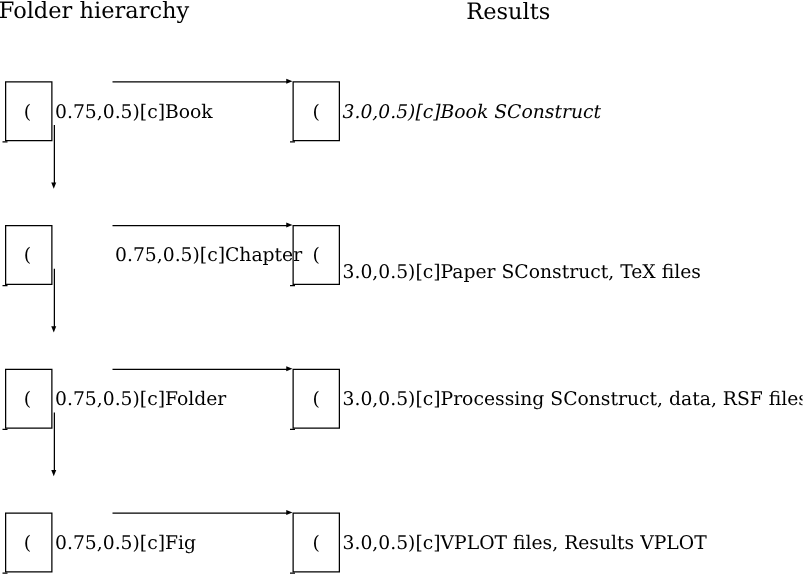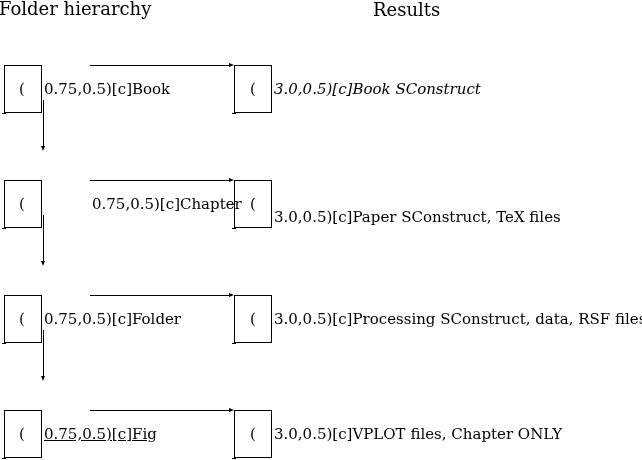--- a/index.html
+++ b/index.html
@@ -117,20 +117,20 @@
   <div class="paren" style="left:250px; top:310px;">(</div>
   <div class="lbl" style="left:274px; top:310px;">3.0,0.5)[c]Processing SConstruct, data, RSF files</div>
   <div class="vline" style="left:43px; top:330px; height:48px;"></div>
   <div class="arrow-down" style="left:41px; top:376px;"></div>
 </div>
 
 <div>
   <div class="box" style="left:4px; top:410px;"></div>
   <div class="tick" style="left:2px; top:458px; width:4px;"></div>
   <div class="paren" style="left:19px; top:425px;">(</div>
-  <div class="lbl" style="left:44px; top:425px;text-decoration:underline;">0.75,0.5)[c]Fig</div>
+  <div class="lbl" style="left:44px; top:425px;">0.75,0.5)[c]Fig</div>
   <div class="hline" style="left:90px; top:410px; width:140px;"></div>
   <div class="arrow-right" style="left:229px; top:408px;"></div>
   <div class="box" style="left:234px; top:410px;"></div>
   <div class="tick" style="left:232px; top:458px; width:4px;"></div>
   <div class="paren" style="left:250px; top:425px;">(</div>
-  <div class="lbl" style="left:274px; top:425px;">3.0,0.5)[c]VPLOT files, Chapter ONLY</div>
+  <div class="lbl" style="left:274px; top:425px;">3.0,0.5)[c]VPLOT files, Results VPLOT</div>
 </div>
 
 </body></html>

